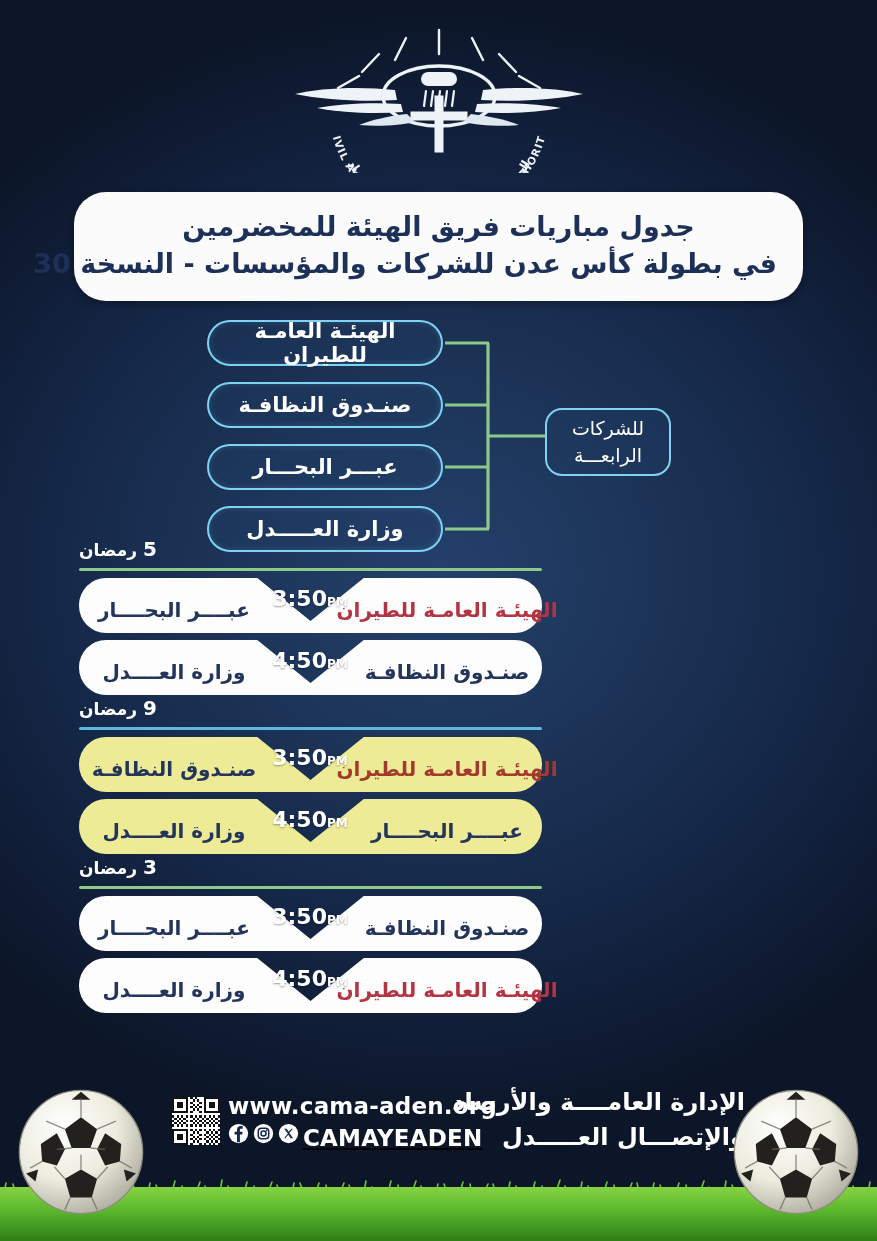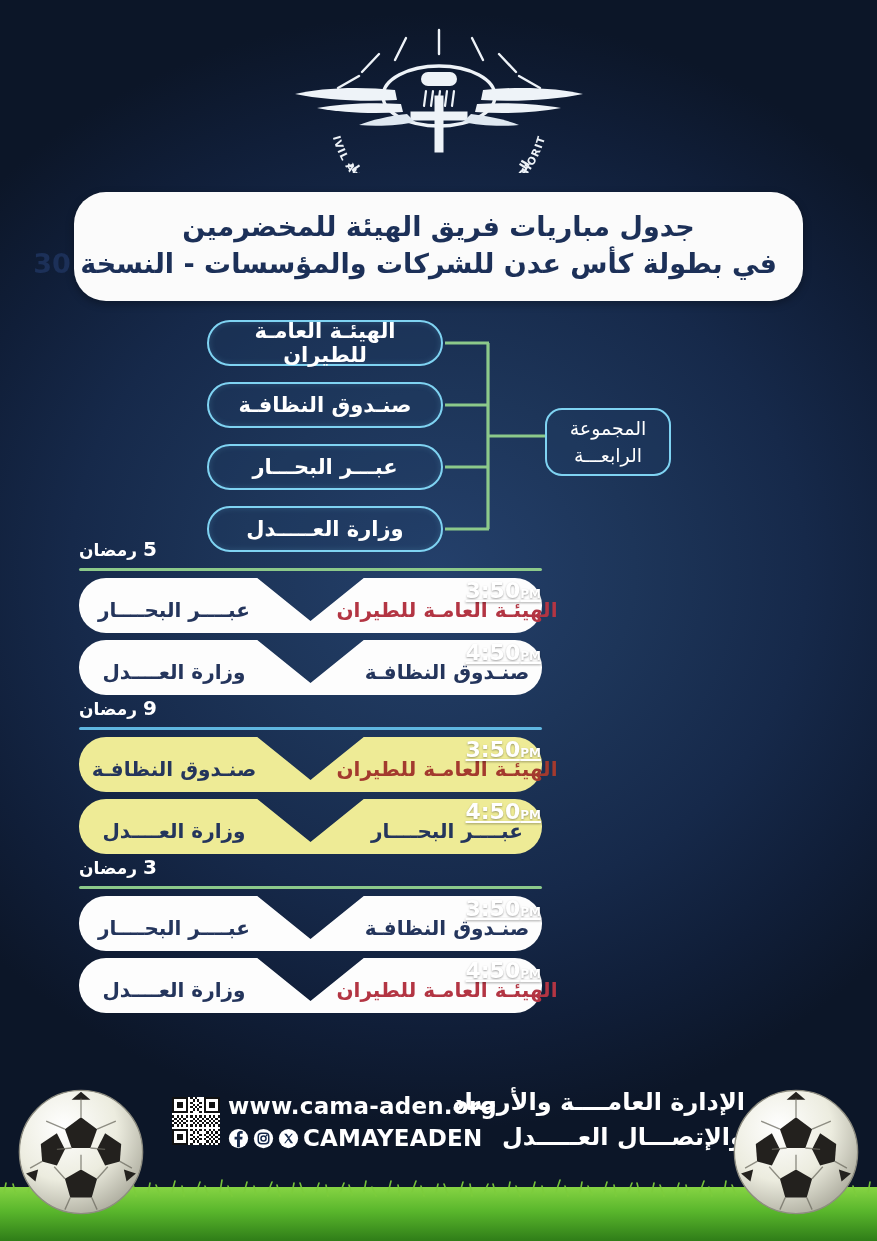--- a/index.html
+++ b/index.html
@@ -181,31 +181,30 @@
     justify-content: center;
     padding-top: 8px;
     box-sizing: border-box;
   }
   .c-dark  { color: #24355c; }
   .c-red   { color: #b33543; }
   .c-red-y { color: #a33a2e; }
 
   .time-label {
     position: absolute;
-    top: 2px;
+    top: 10px;
     left: 0;
     width: 463px;
-    text-align: right;
+    text-align: center;
     color: #ffffff;
     font-weight: bold;
     font-size: 22px;
     line-height: 22px;
     z-index: 4;
     text-shadow: 0 1px 2px rgba(0,0,0,.35);
-    text-decoration: underline;
   }
   .time-label .ampm {
     font-size: 12px;
     vertical-align: baseline;
     margin-right: 1px;
   }
 
   
   #grass {
     position: absolute;
@@ -233,23 +232,24 @@
   .web-url {
     color: #ffffff;
     font-size: 23px;
     font-weight: bold;
     letter-spacing: .2px;
     line-height: 34px;
     white-space: nowrap;
   }
   .web-handle-row {
     display: flex;
-    align-items: center;
+    align-items: flex-start;
     gap: 4px;
     line-height: 30px;
+    text-decoration: underline;
   }
   .handle-text {
     color: #ffffff;
     font-size: 23px;
     font-weight: bold;
     letter-spacing: .2px;
     white-space: nowrap;
   }
   #dept-name {
     position: absolute;
@@ -325,21 +325,21 @@
         <line x1="2" y1="27" x2="46" y2="27"></line>
         <line x1="2" y1="89" x2="46" y2="89"></line>
         <line x1="2" y1="151" x2="46" y2="151"></line>
         <line x1="2" y1="213" x2="46" y2="213"></line>
         <line x1="45" y1="27" x2="45" y2="213"></line>
         <line x1="45" y1="120" x2="102" y2="120"></line>
       </g>
     </svg>
 
     <div id="group-label">
-      <span>المجموعة</span>
+      <span>للشركات</span>
       <span>الرابعـــة</span>
     </div>
   </div>
 
   <div id="schedule">
       <div class="day-block">
         <div class="day-header">
           <div class="day-header-inner"><span class="day-num">5</span> <span>رمضان</span></div>
         </div>
         <div class="day-rule" style="background: rgb(140, 201, 138);"></div>

